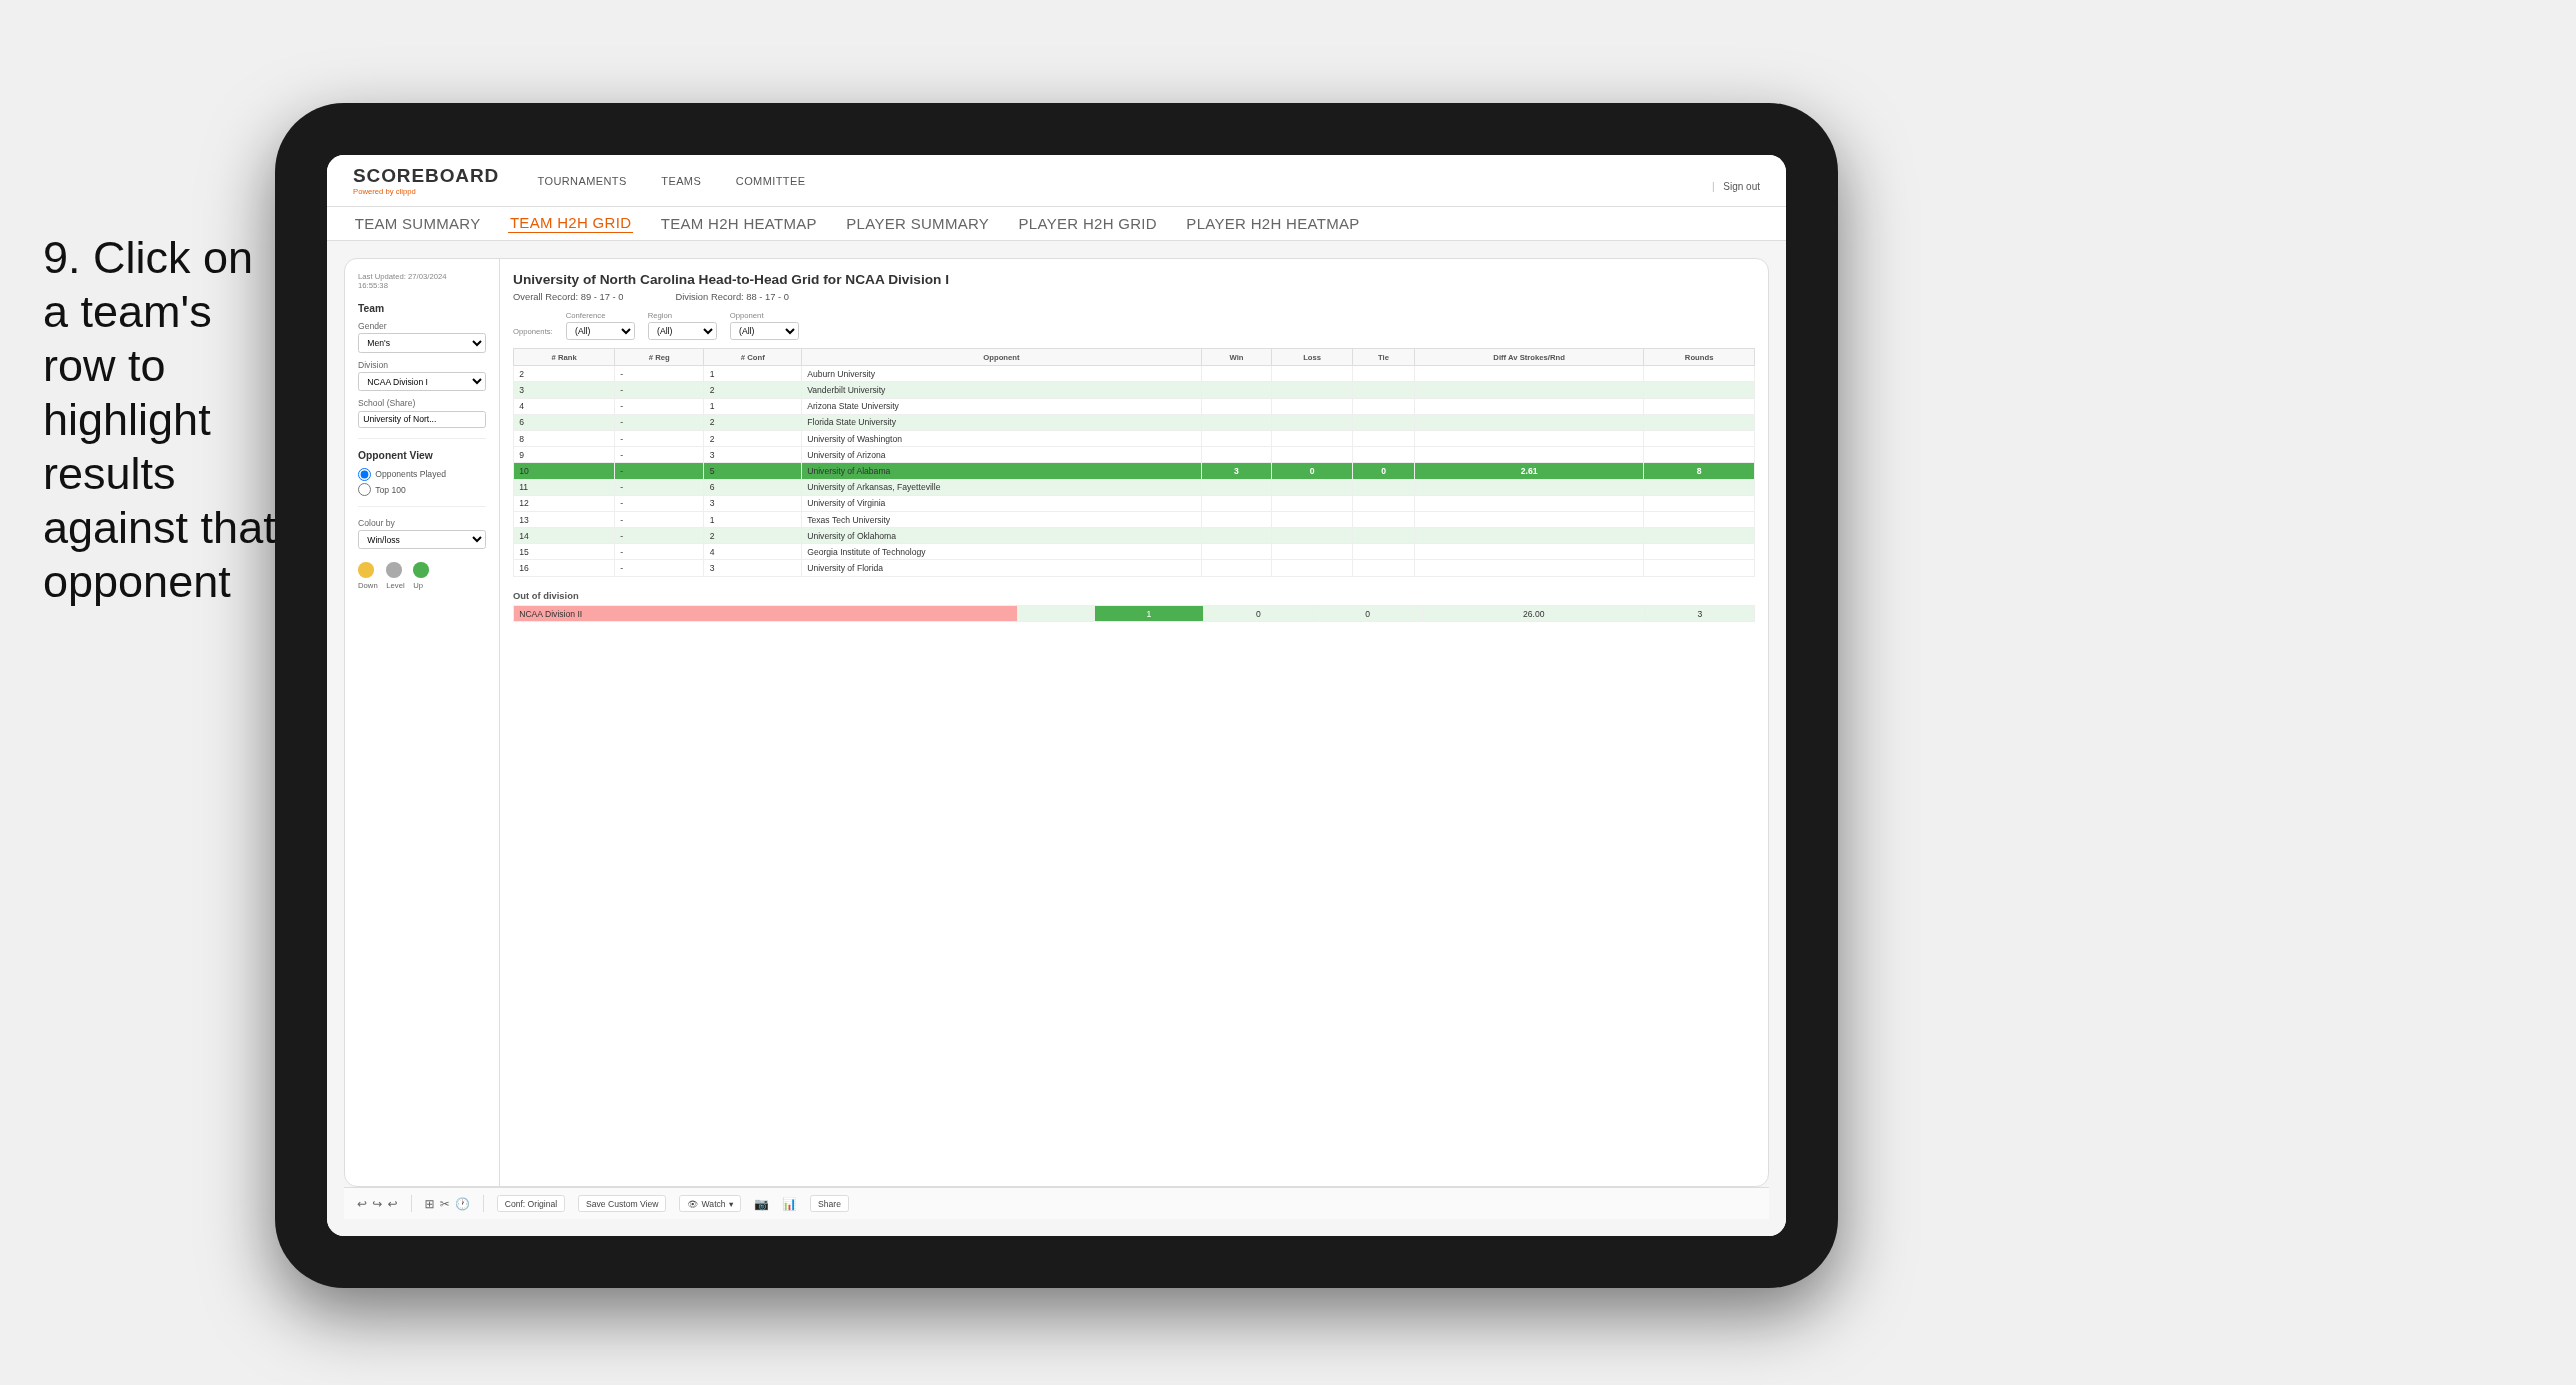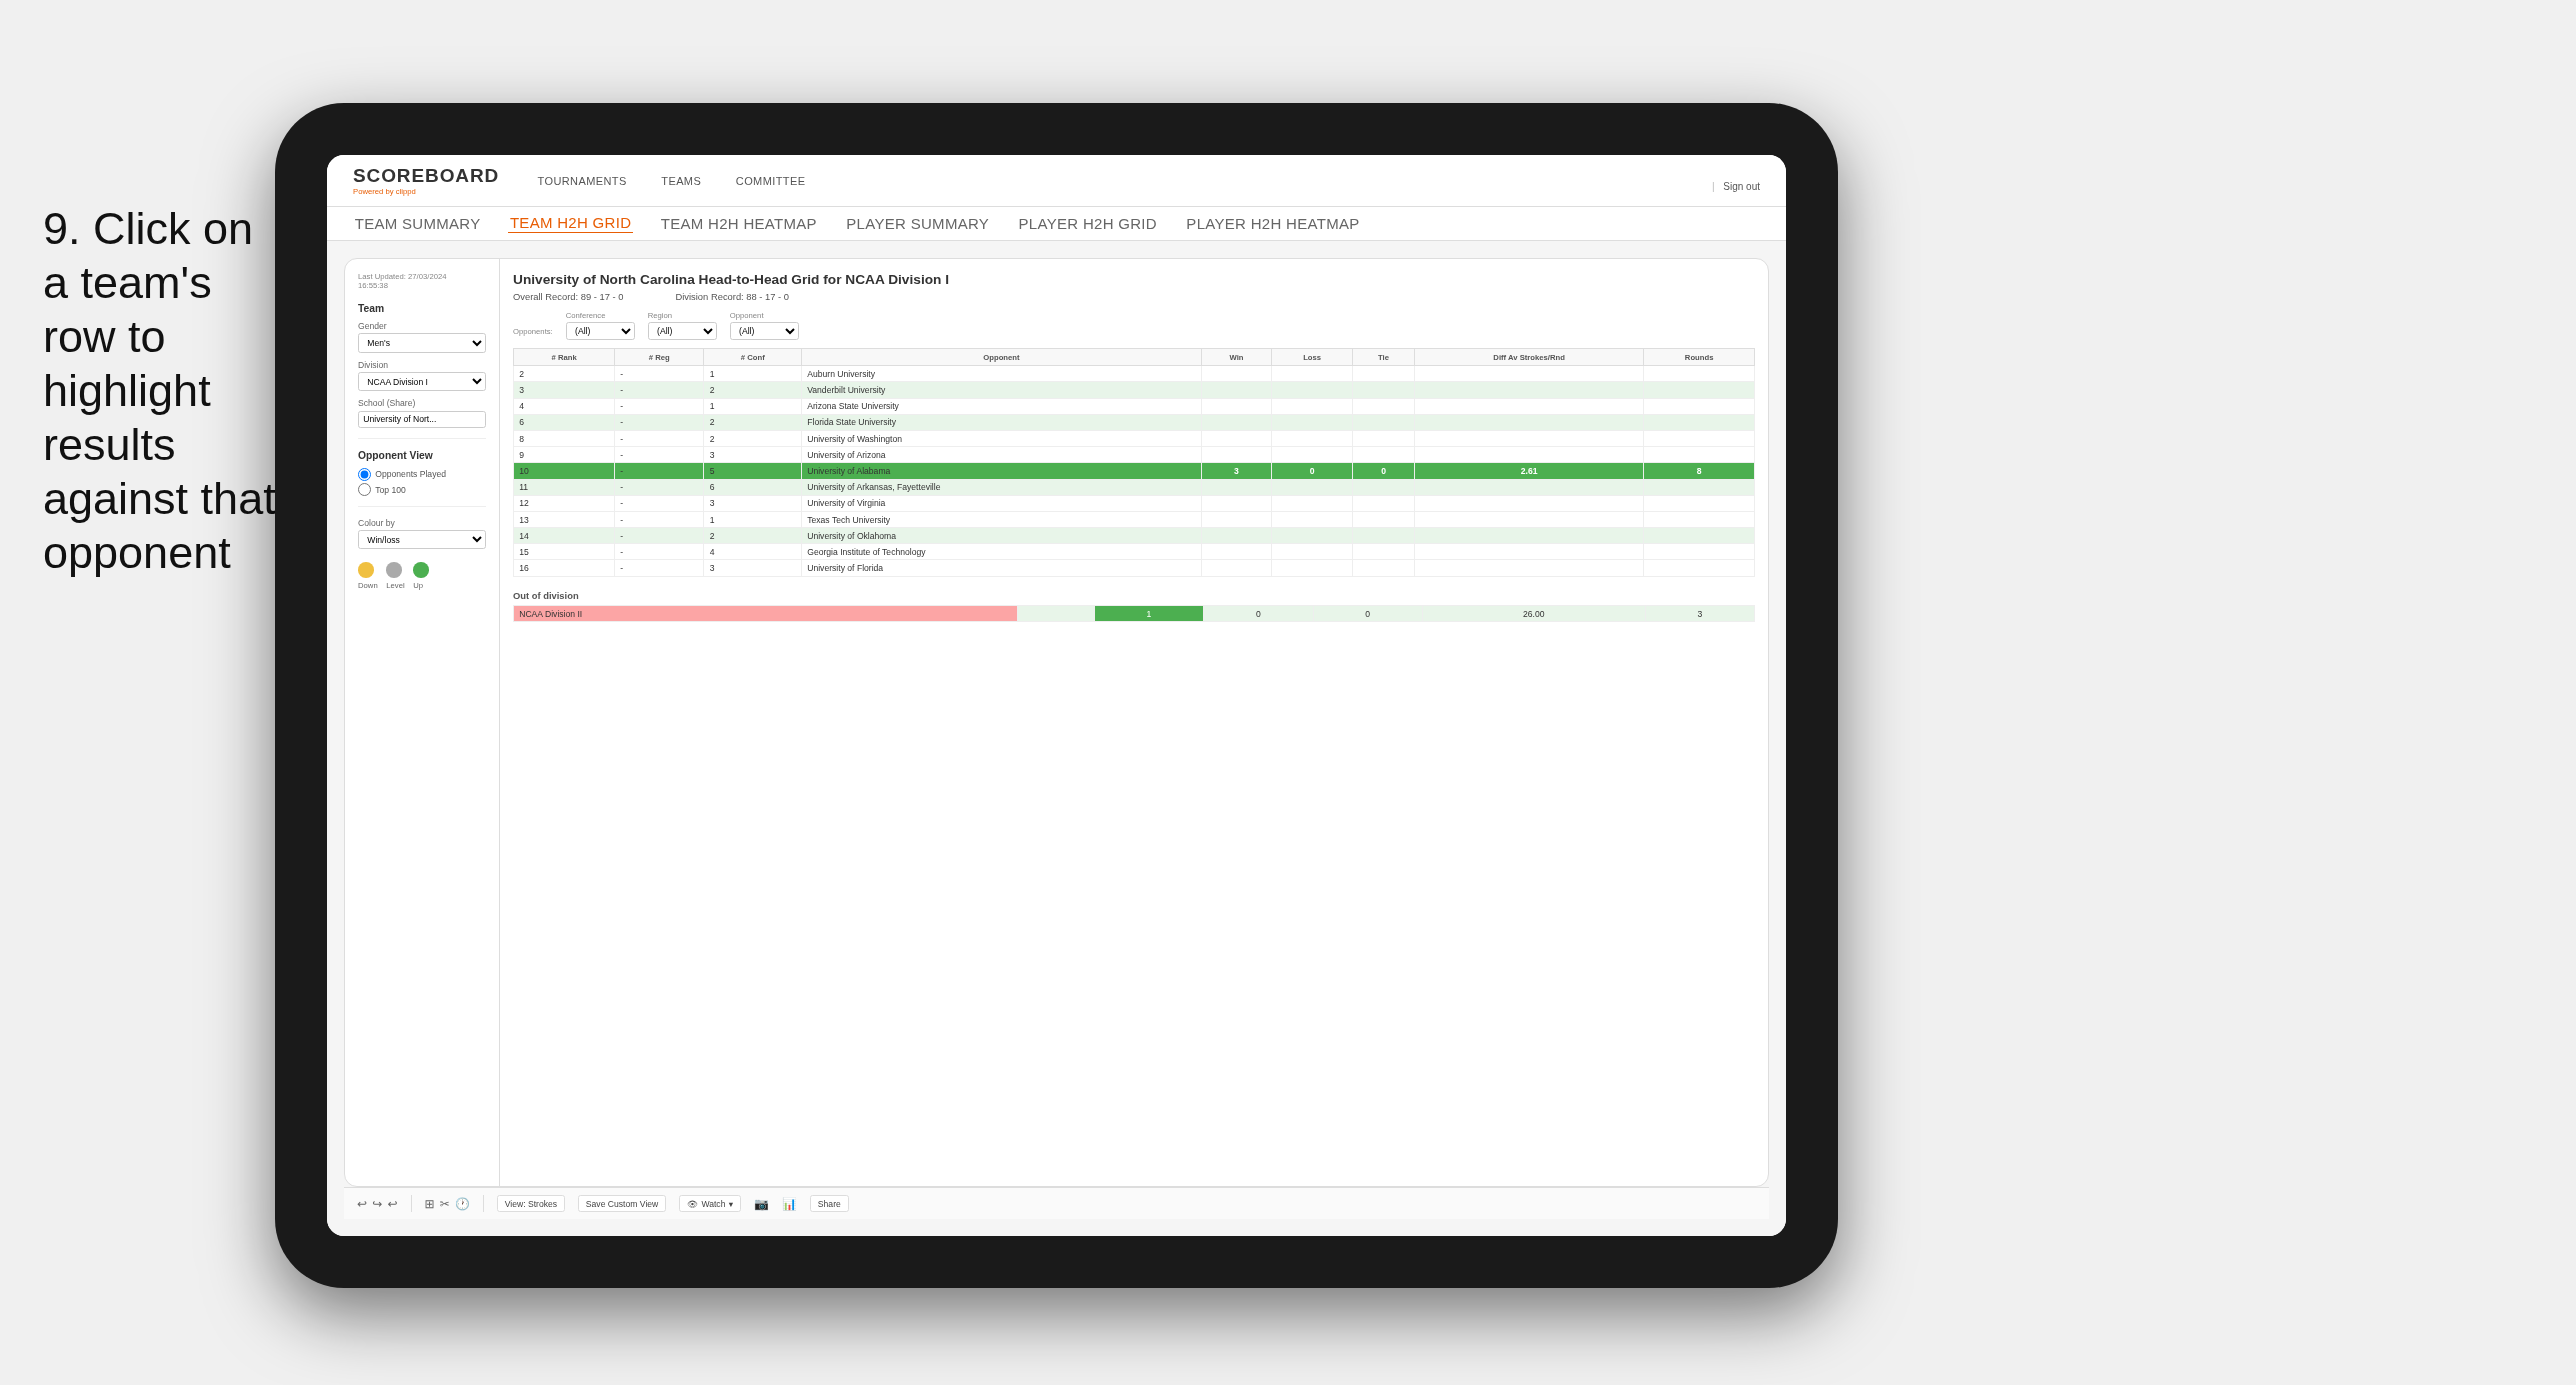--- a/index.html
+++ b/index.html
@@ -11,21 +11,21 @@
       display: flex;
       align-items: center;
       justify-content: center;
       position: relative;
     }
 
     
     .instruction-text {
       position: absolute;
       left: 43px;
-      top: 202px;
+      top: 231px;
       width: 241px;
       font-size: 45px;
       font-weight: 400;
       line-height: 1.2;
       color: #111;
     }
 
     
     .tablet {
       position: absolute;
@@ -710,21 +710,21 @@
           <span class="toolbar-icon">↪</span>
           <span class="toolbar-icon">↩</span>
         </div>
         <div class="toolbar-separator"></div>
         <div class="toolbar-icon-group">
           <span class="toolbar-icon">⊞</span>
           <span class="toolbar-icon">✂</span>
           <span class="toolbar-icon">🕐</span>
         </div>
         <div class="toolbar-separator"></div>
-        <button class="toolbar-btn">View: Strokes</button>
+        <button class="toolbar-btn">Conf: Original</button>
         <button class="toolbar-btn">Save Custom View</button>
         <button class="toolbar-btn">
           <span>👁</span>
           <span>Watch</span>
           <span>▾</span>
         </button>
         <span class="toolbar-icon">📷</span>
         <span class="toolbar-icon">📊</span>
         <button class="toolbar-btn">Share</button>
       </div>

